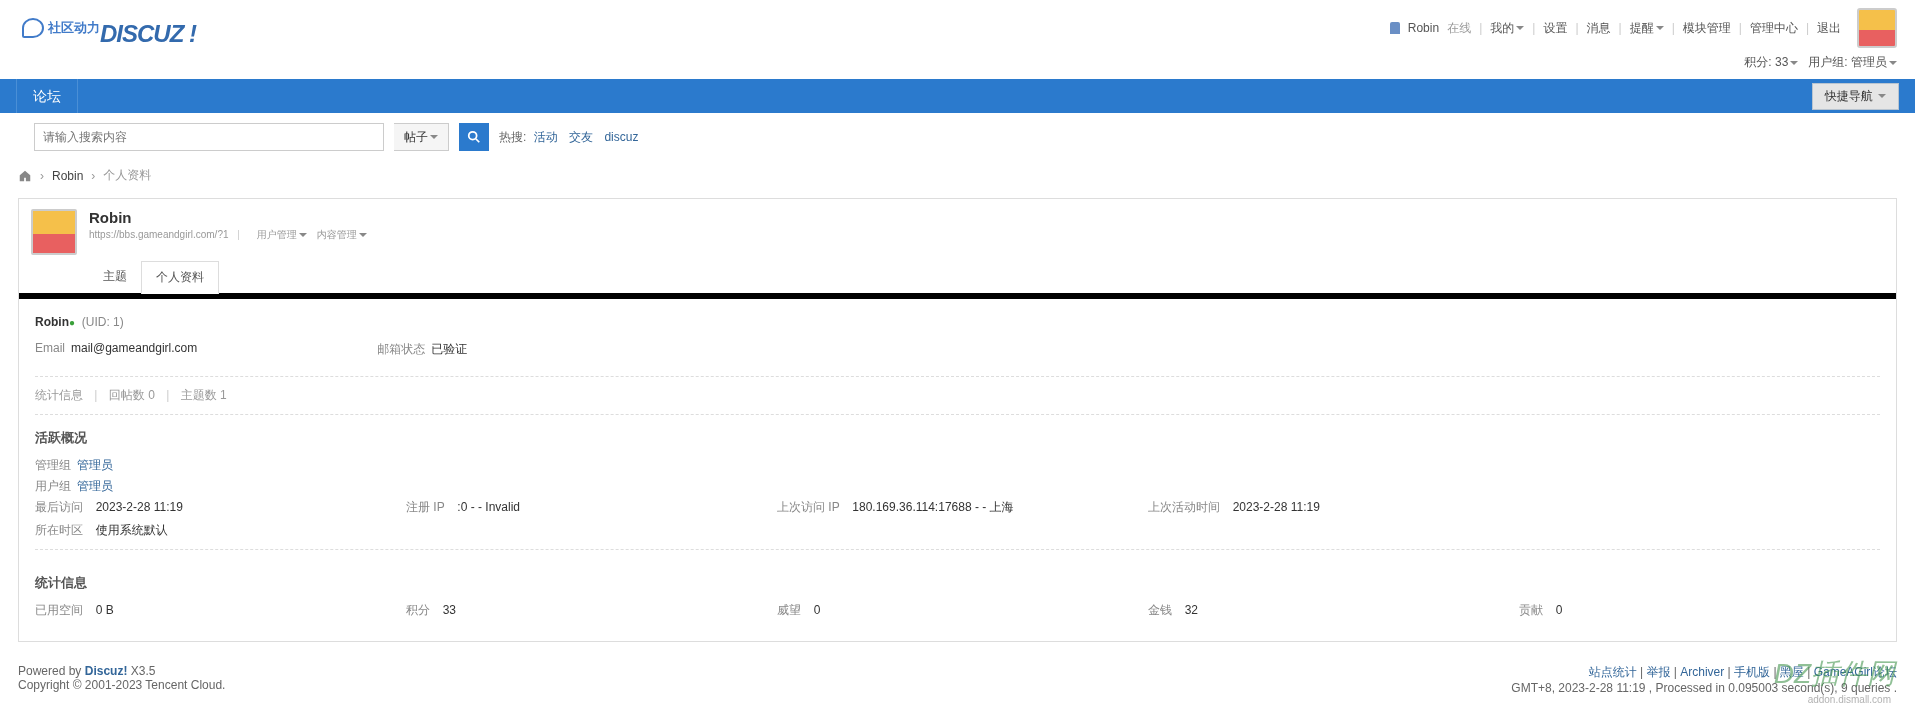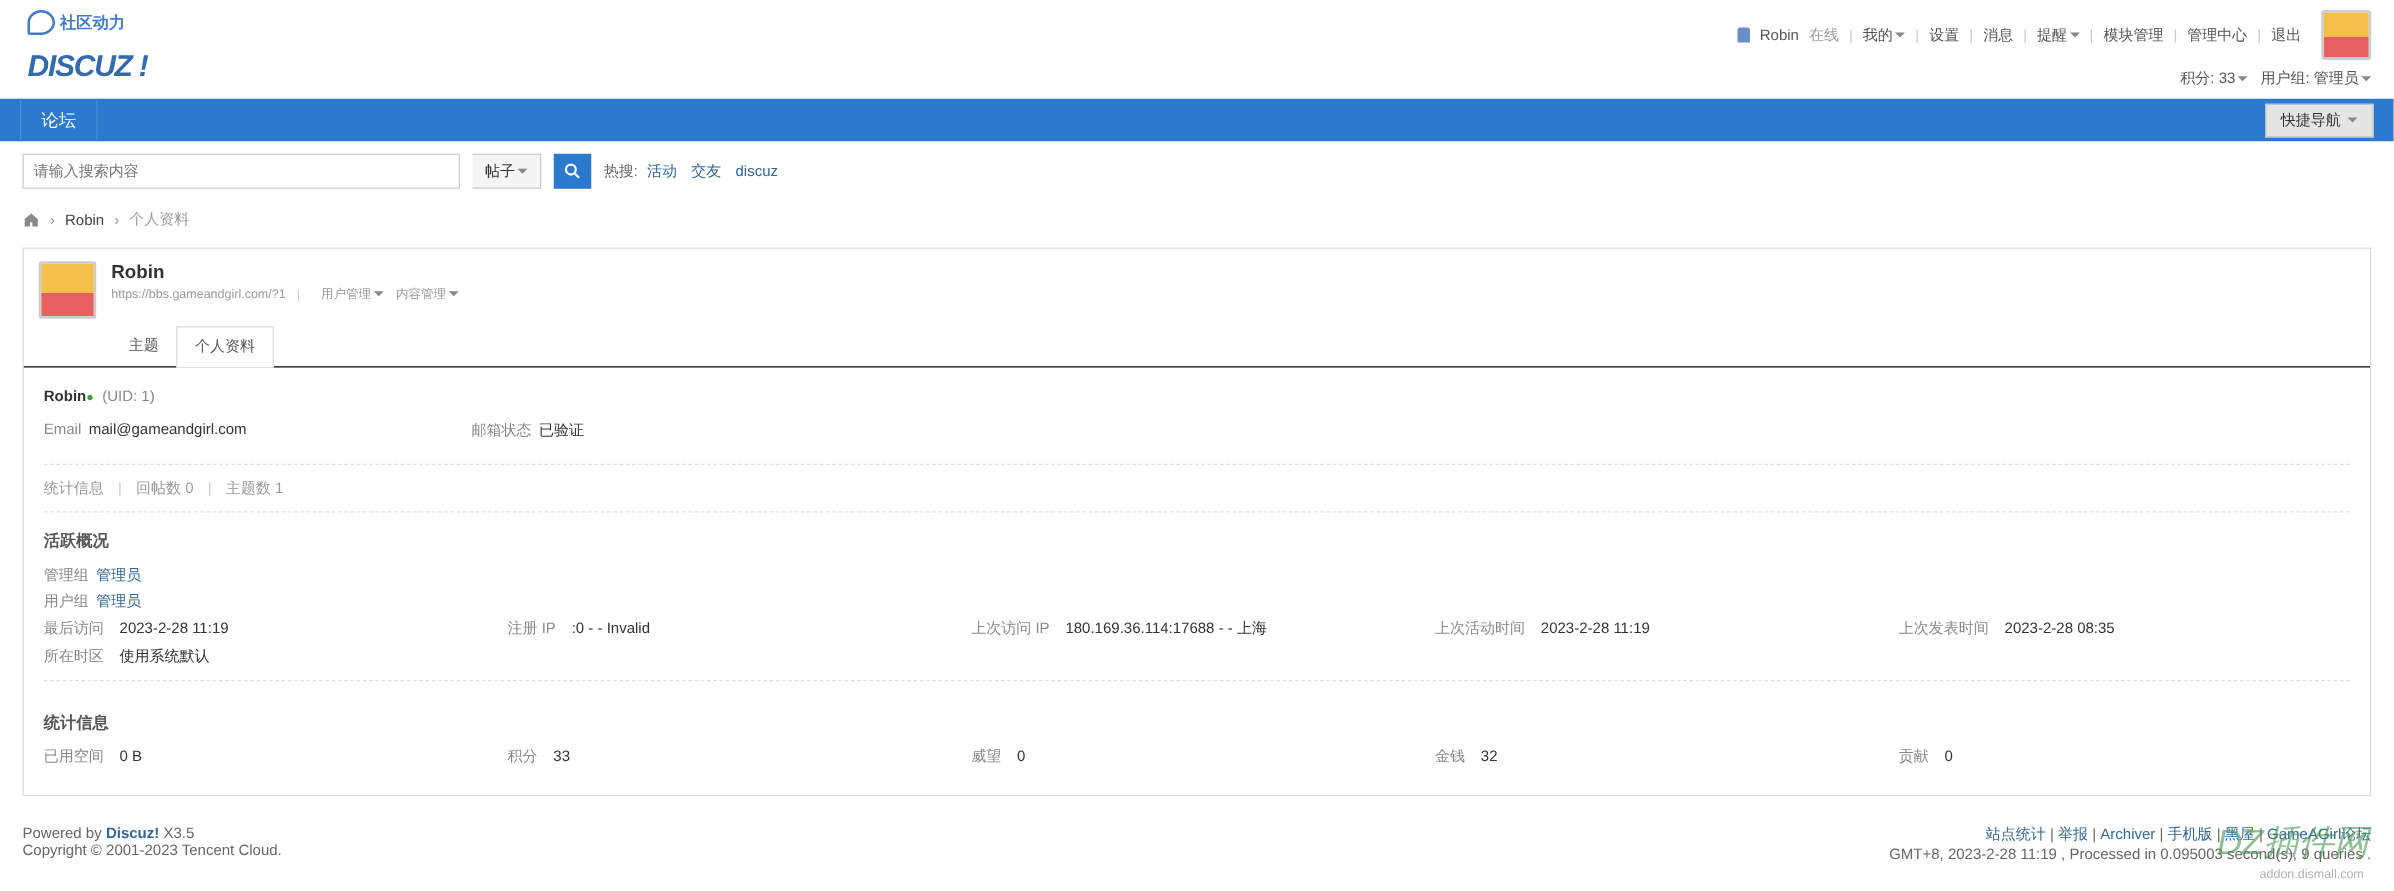--- a/index.html
+++ b/index.html
@@ -1,52 +1,52 @@
 <!DOCTYPE html>
 <html><head>
 <meta charset="utf-8">
 <style>
 * { margin: 0; padding: 0; box-sizing: border-box; }
 body { font-family: "Microsoft YaHei", Arial, sans-serif; font-size: 12px; color: #333; background: #fff; }
 a { color: #336699; text-decoration: none; }
 .container { width: 100%; }
 .top-bar { display: flex; justify-content: space-between; align-items: flex-start; padding: 8px 18px 0 18px; }
-.logo { display: flex; flex-direction: column; padding-left: 4px; text-align: right; }
+.logo { display: flex; flex-direction: row; padding-left: 4px; text-align: right; }
 .logo-top { color: #417bc9; font-size: 13px; font-weight: bold; display: flex; align-items: center; gap: 4px; }
 .logo-bubble { width: 22px; height: 20px; border: 2px solid #417bc9; border-radius: 50% 50% 50% 10%; display: inline-block; }
 .logo-text { font-size: 24px; font-weight: bold; font-style: italic; color: #336aad; letter-spacing: -1px; margin-top: 12px; }
 .user-area { text-align: right; font-size: 12px; }
 .user-row1 { display: flex; align-items: center; gap: 8px; justify-content: flex-end; color: #999; }
 .user-row1 .sep { color: #ccc; }
 .user-row1 a { color: #555; }
 .user-row2 { display: flex; align-items: center; gap: 10px; justify-content: flex-end; margin-top: 6px; color: #555; }
 .user-icon { width: 10px; height: 12px; background: #6a8fc5; display: inline-block; border-radius: 2px 2px 0 0; }
 .avatar-small { width: 40px; height: 40px; background: linear-gradient(#f5c04a 55%, #e86060 55%); border: 2px solid #ccc; border-radius: 3px; margin-left: 8px; display:inline-block; }
 .caret { display: inline-block; width: 0; height: 0; border-left: 4px solid transparent; border-right: 4px solid transparent; border-top: 4px solid #888; margin-left: 2px; vertical-align: middle; }
 .nav-bar { background: #2b7acd; height: 34px; display: flex; align-items: center; justify-content: space-between; padding: 0 16px; margin-top: 8px; }
 .nav-item { color: #fff; padding: 0 16px; height: 34px; line-height: 34px; font-size: 14px; border-left: 1px solid #4a8fd6; border-right: 1px solid #4a8fd6; text-align: right; }
 .quick-nav { background: #e5e5e5; border: 1px solid #b8c4d0; padding: 4px 12px; font-size: 12px; color: #333; }
-.search-bar { display: flex; align-items: center; padding: 10px 18px; gap: 10px; }
+.search-bar { display: flex; align-items: center; padding: 10px 18px; gap: 10px; margin-left: 16px; }
 .search-input { border: 1px solid #ccc; height: 28px; width: 350px; padding: 0 8px; font-size: 12px; }
 .search-type { border: 1px solid #ccc; border-left: none; height: 28px; padding: 0 10px; font-size: 12px; display: flex; align-items: center; background: #f5f5f5; }
 .search-btn { background: #2b7acd; color: #fff; width: 30px; height: 28px; border: none; display: flex; align-items: center; justify-content: center; }
 .search-btn svg { width: 14px; height: 14px; fill: #fff; }
 .hot-search { font-size: 12px; color: #666; }
 .hot-search a { color: #336699; margin: 0 4px; }
 .breadcrumb { padding: 6px 18px; display: flex; align-items: center; gap: 8px; font-size: 12px; color: #999; }
 .breadcrumb a { color: #444; }
 .home-icon { width: 14px; height: 14px; }
 .profile-box { margin: 8px 18px; border: 1px solid #ddd; background: #fff; }
 .profile-header { display: flex; align-items: flex-start; padding: 10px 12px 0 12px; gap: 12px; }
 .avatar-big { width: 46px; height: 46px; background: linear-gradient(#f5c04a 55%, #e86060 55%); border: 2px solid #ccc; border-radius: 2px; flex-shrink: 0; }
 .profile-name { font-size: 15px; font-weight: bold; color: #333; }
 .profile-url { font-size: 10px; color: #999; margin-top: 2px; }
 .profile-url a { color: #999; }
 .mgmt-links { display: inline-flex; gap: 10px; margin-left: 8px; }
-.tabs { display: flex; margin-top: 6px; border-bottom: 1px solid #000000; padding-left: 70px; }
+.tabs { display: flex; margin-top: 6px; border-bottom: 6px solid #000000; padding-left: 70px; }
 .tab { padding: 7px 14px; font-size: 12px; color: #555; cursor: pointer; }
 .tab.active { border: 1px solid #ddd; border-bottom: 1px solid #fff; margin-bottom: -1px; background: #fff; }
 .content { padding: 16px; }
 .uid-line { font-size: 12px; margin-bottom: 12px; }
 .uid-line b { color: #333; }
 .online-dot { color: #3aa03a; font-size: 10px; }
 .uid-gray { color: #888; }
 .email-line { display: flex; gap: 180px; font-size: 12px; margin-bottom: 18px; }
 .label-gray { color: #888; margin-right: 6px; }
 .stat-line { font-size: 12px; color: #999; border-top: 1px dashed #ddd; border-bottom: 1px dashed #ddd; padding: 10px 0; }
@@ -172,21 +172,20 @@
       </div>
 
       <div class="section-title">活跃概况</div>
       <div class="info-row"><span class="label-gray">管理组</span><a>管理员</a></div>
       <div class="info-row"><span class="label-gray">用户组</span><a>管理员</a></div>
       <div class="info-grid">
         <div><span class="label-gray">最后访问</span>&nbsp;&nbsp;<span>2023-2-28 11:19</span></div>
         <div><span class="label-gray">注册 IP</span>&nbsp;&nbsp;<span>:0 - - Invalid</span></div>
         <div><span class="label-gray">上次访问 IP</span>&nbsp;&nbsp;<span>180.169.36.114:17688 - - 上海</span></div>
         <div><span class="label-gray">上次活动时间</span>&nbsp;&nbsp;<span>2023-2-28 11:19</span></div>
-        <div><span class="label-gray">上次发表时间</span>&nbsp;&nbsp;<span>2023-2-28 08:35</span></div>
       </div>
       <div class="info-row" style="grid-column:1"><span class="label-gray">所在时区</span>&nbsp;&nbsp;<span>使用系统默认</span></div>
 
       <div class="dashed">
         <div class="section-title">统计信息</div>
         <div class="info-grid">
           <div><span class="label-gray">已用空间</span>&nbsp;&nbsp;<span>0 B</span></div>
           <div><span class="label-gray">积分</span>&nbsp;&nbsp;<span>33</span></div>
           <div><span class="label-gray">威望</span>&nbsp;&nbsp;<span>0</span></div>
           <div><span class="label-gray">金钱</span>&nbsp;&nbsp;<span>32</span></div>

